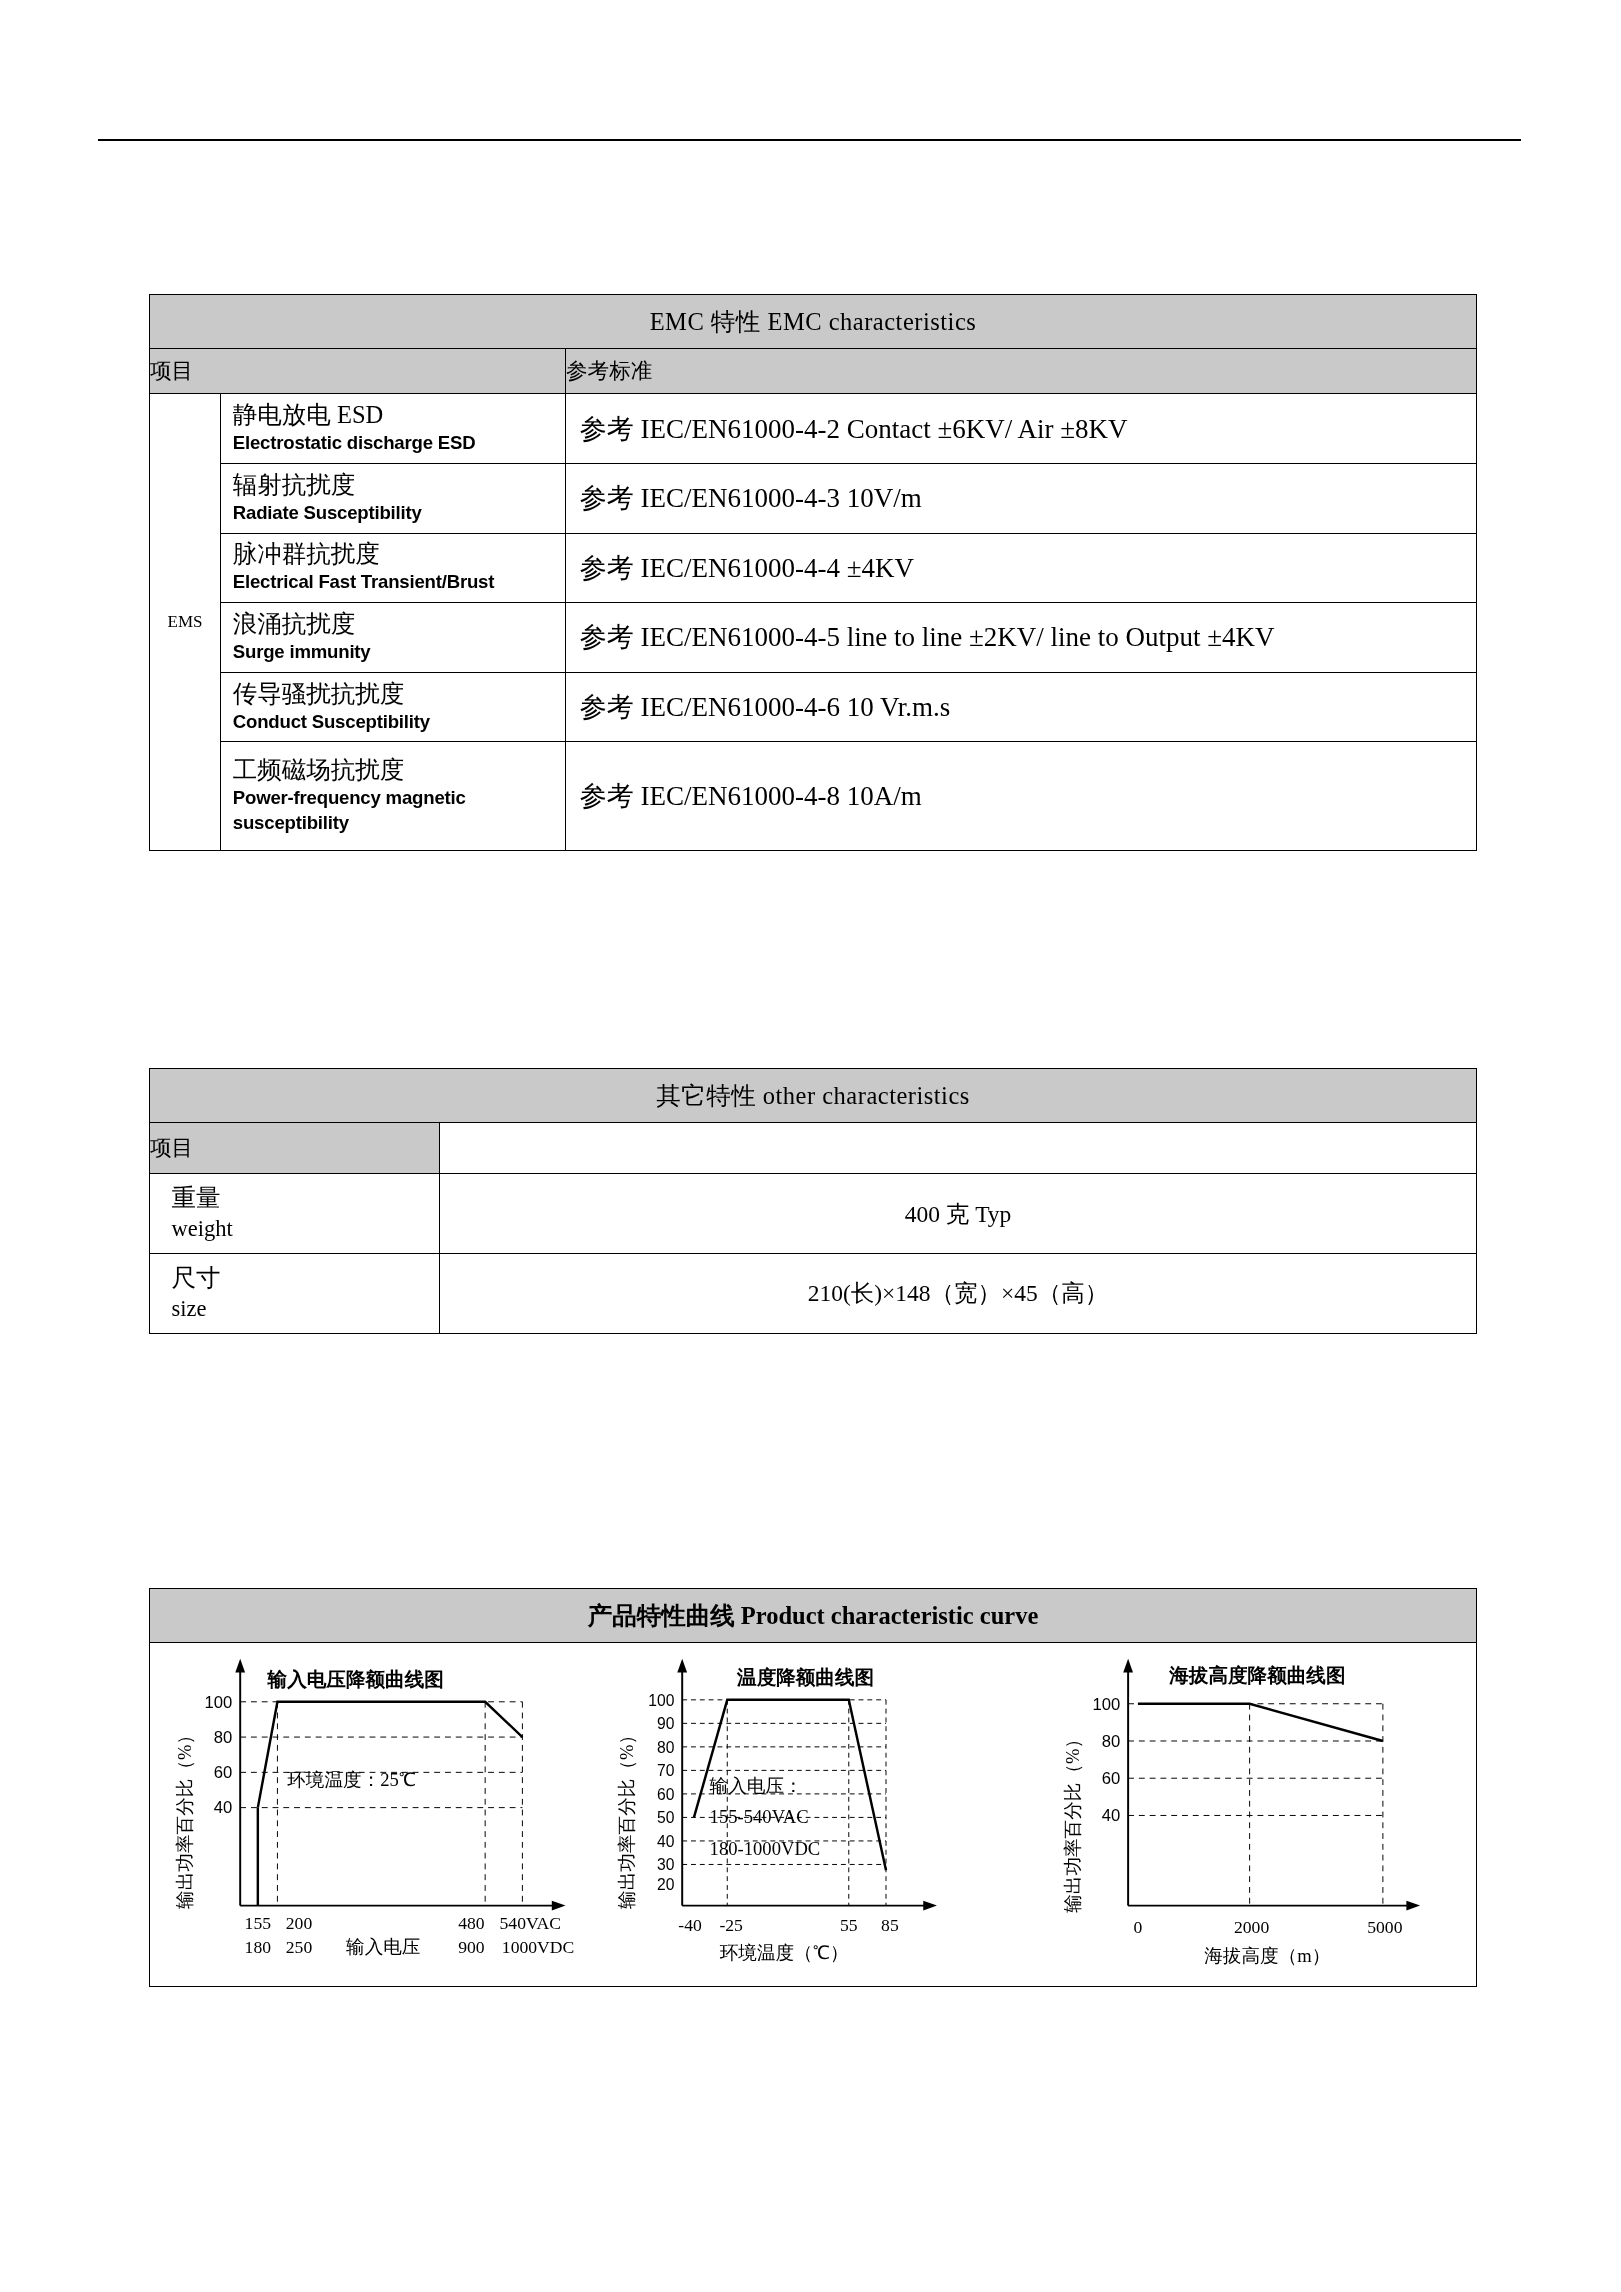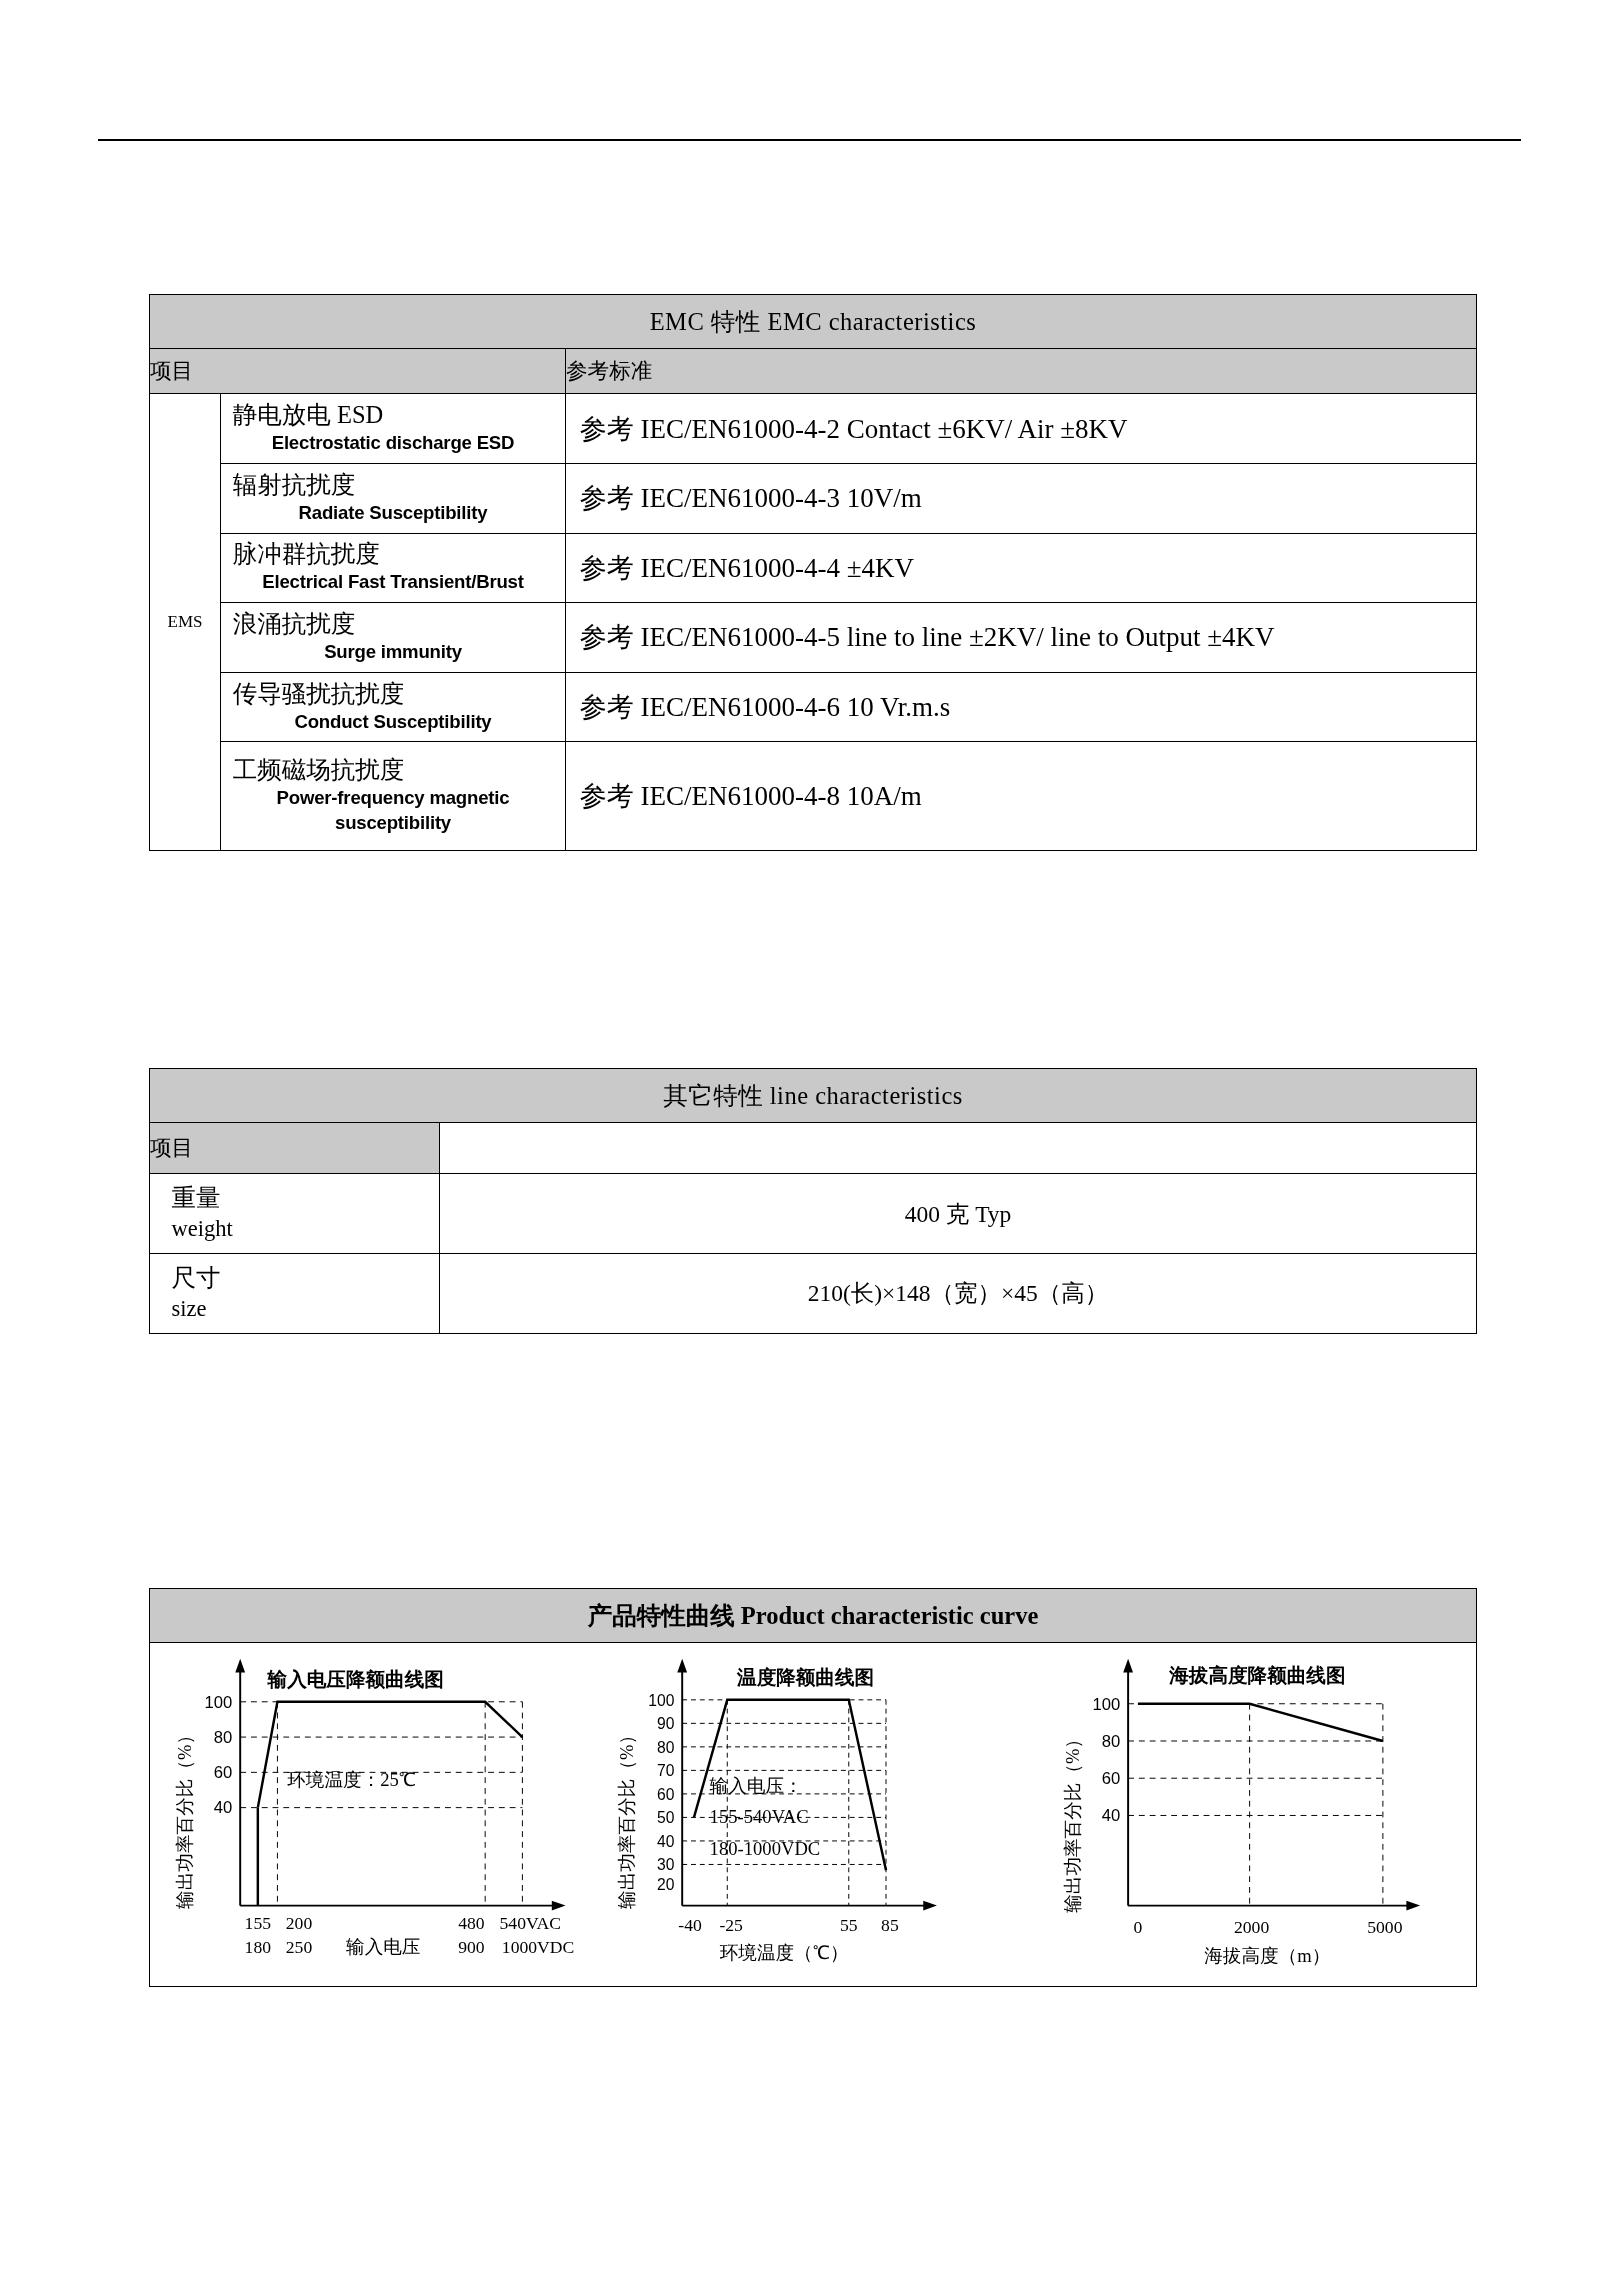--- a/index.html
+++ b/index.html
@@ -81,21 +81,20 @@
     line-height: 1.22;
     display: block;
   }
   .emc-item .en {
     font-family: "Liberation Sans", sans-serif;
     font-size: 18.6px;
     font-weight: bold;
     line-height: 1.35;
     display: block;
     letter-spacing: -0.2px;
-    text-align: center;
   }
   .emc-std {
     font-size: 27px;
     padding-left: 13.7px !important;
   }
 
   
   .other-wrap {
     position: absolute;
     left: 149px;
@@ -229,21 +228,21 @@
   </div>
 
   <div class="other-wrap">
     <table class="doc-table">
       <colgroup>
         <col style="width:290px">
         <col>
       </colgroup>
       <tbody>
         <tr>
-          <td class="tbl-title" colspan="2">其它特性 line characteristics</td>
+          <td class="tbl-title" colspan="2">其它特性 other characteristics</td>
         </tr>
         <tr>
           <td class="tbl-subhead">项目</td>
           <td class="other-blank"></td>
         </tr>
         <tr>
           <td class="other-label">
             <span>重量</span>
             <span class="l2">weight</span>
           </td>

